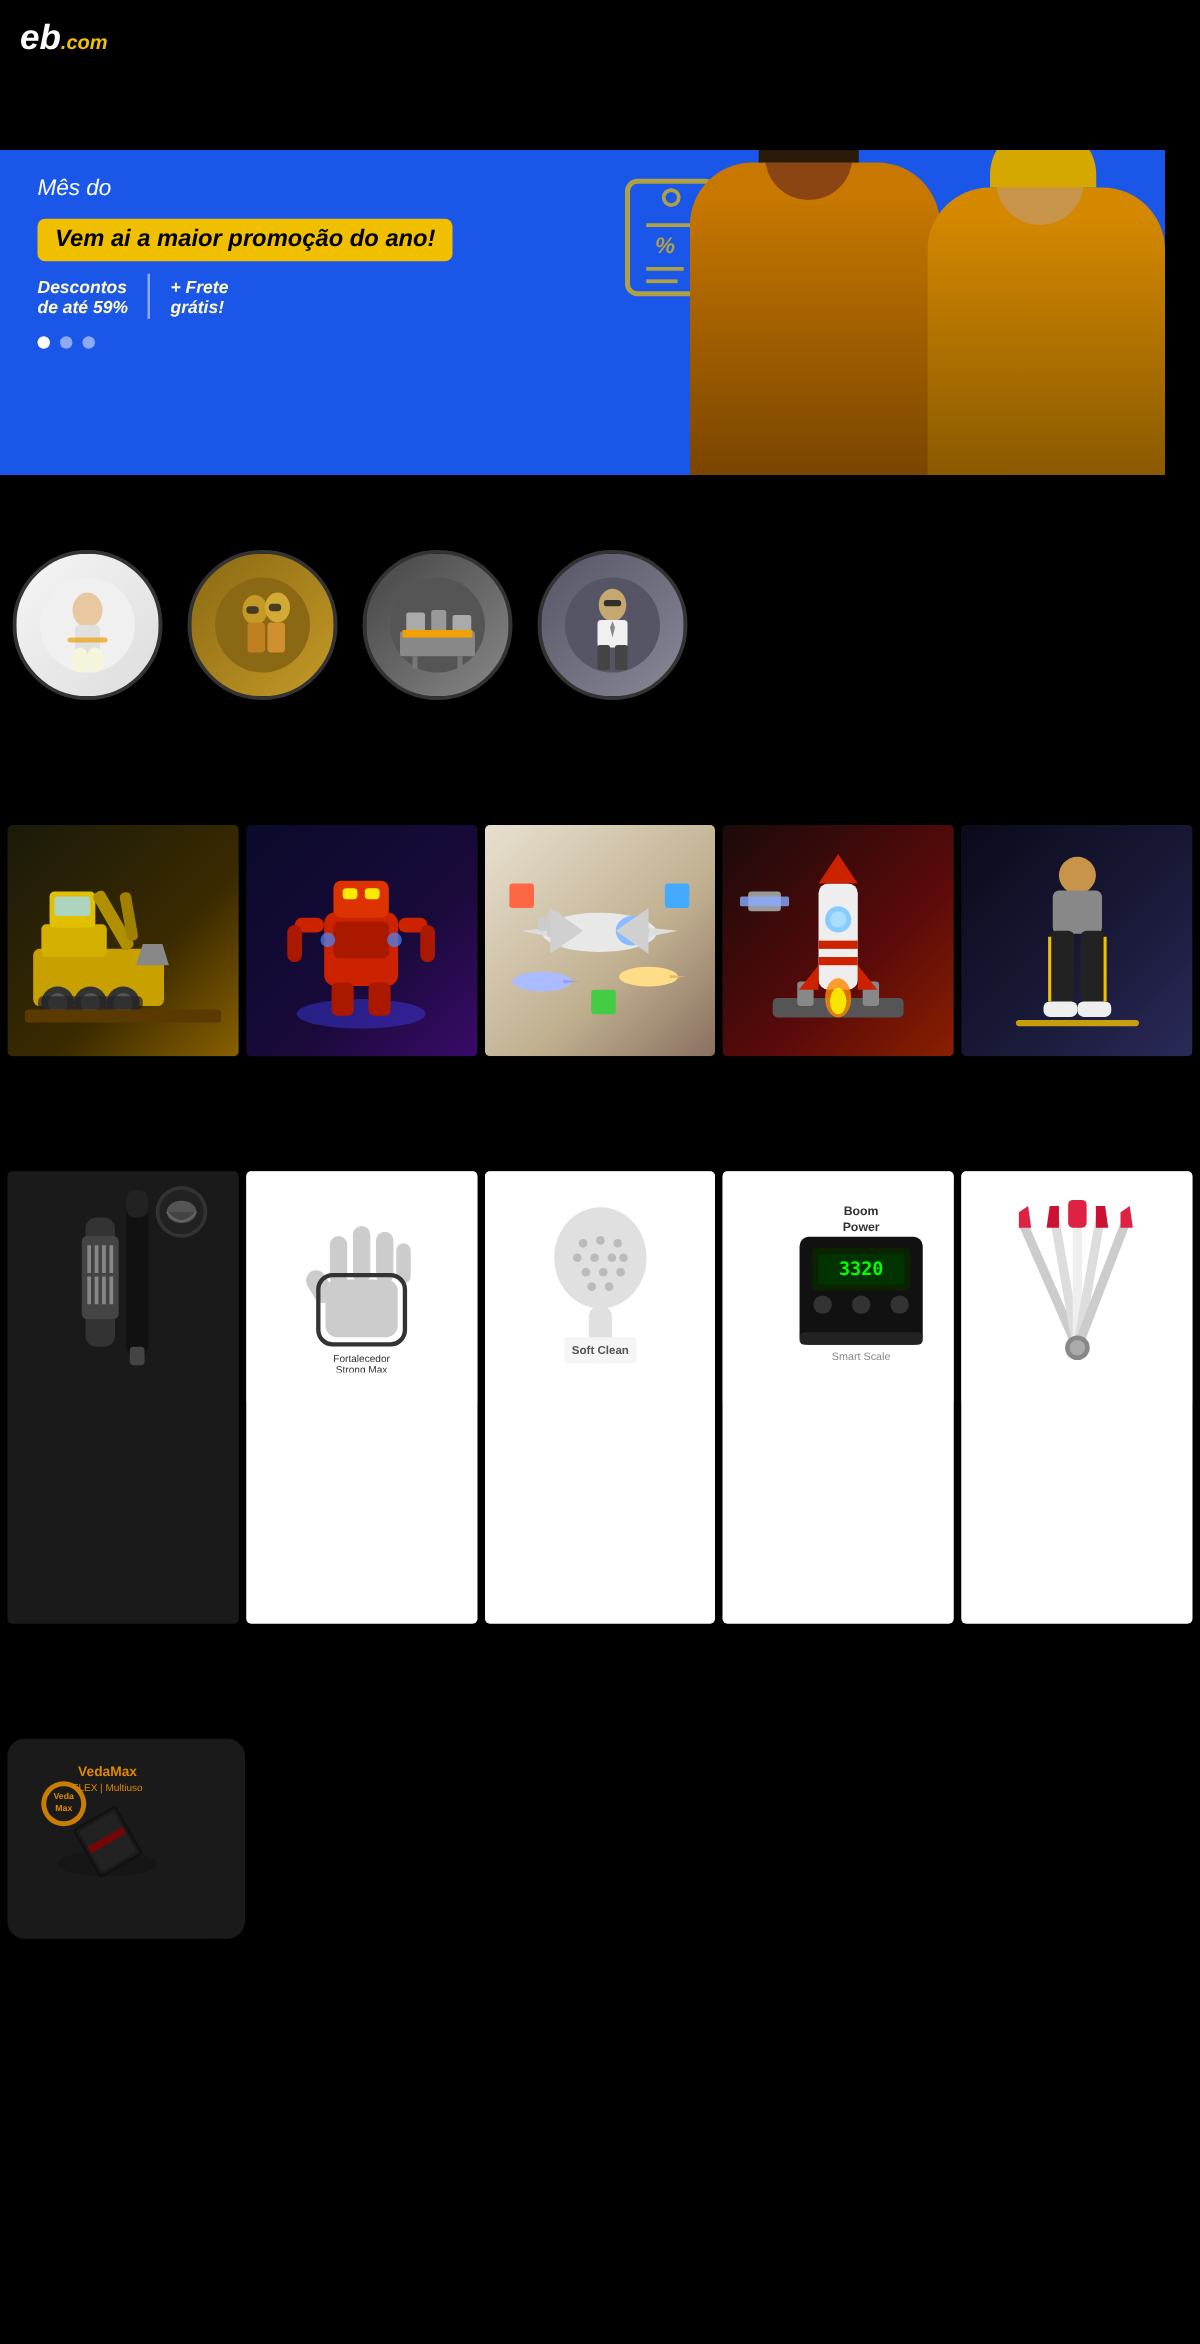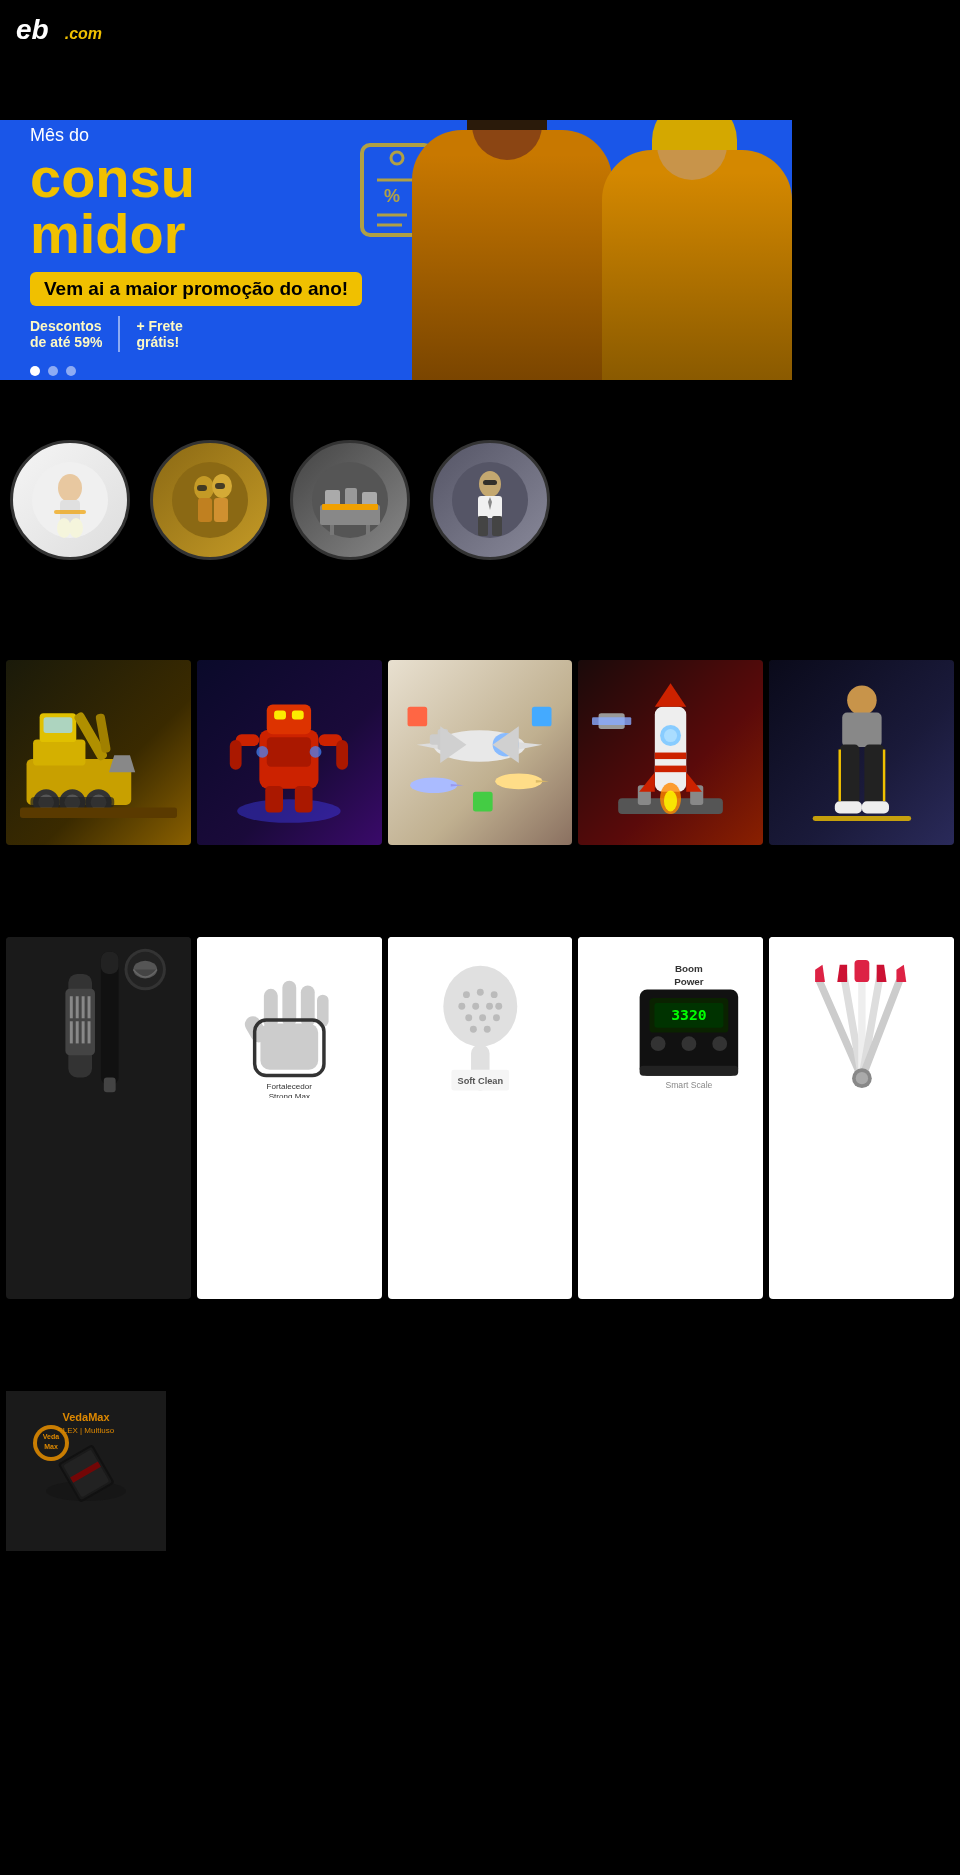--- a/index.html
+++ b/index.html
@@ -20,27 +20,28 @@
     }
     .logo {
       font-size: 28px;
       font-weight: bold;
       color: #fff;
     }
     .logo span.eb { color: #fff; font-style: italic; }
 
     
     .banner {
-      width: 792px;
+      width: 932px;
       background: #1a56e8;
       position: relative;
       height: 260px;
       overflow: hidden;
       display: flex;
-      align-items: center;
+      align-items: flex-start;
+      font-style: italic;
     }
     .banner-content {
       padding: 20px 30px;
       z-index: 2;
       flex: 1;
     }
     .banner-small-text {
       color: #fff;
       font-size: 18px;
       font-weight: normal;
@@ -220,54 +221,50 @@
     
     .bottom-products {
       background: #000;
       padding: 0 6px 20px 6px;
     }
     .bottom-row {
       display: flex;
       gap: 6px;
     }
     .bottom-card {
-      width: 160px;
+      width: 190px;
       background: #111;
-      border-radius: 0;
+      border-radius: 14px;
       overflow: hidden;
       cursor: pointer;
     }
     .bottom-img {
       width: 160px;
       height: 160px;
       display: flex;
       align-items: center;
       justify-content: center;
     }
   </style>
 </head>
 <body>
 
 <header class="header">
   <div class="logo">
     <span class="eb">
-      <span style="font-style:italic; color:#fff;">eb</span><span style="color:#f0c000; font-size:16px; font-weight:bold;margin-left:16px;">.com</span>
+      <span style="font-style:italic; color:#fff;">eb</span><span style="color:#f0c000; font-size:16px; font-weight:bold;">.com</span>
     </span>
   </div>
 </header>
 
 <div class="spacer"></div>
 
 <section class="banner">
   <div class="banner-content">
     <div class="banner-small-text">Mês do</div>
-    <div>
-      <div class="banner-big-text">consu</div>
-      <div class="banner-big-text">midor</div>
-    </div>
     <div class="banner-promo-box">
       <span>Vem ai a maior promoção do ano!</span>
     </div>
     <div class="banner-footer">
       <div class="banner-footer-item">
         Descontos<br>de até <strong>59%</strong>
       </div>
       <div class="banner-footer-divider"></div>
       <div class="banner-footer-item">
         + Frete<br><strong>grátis!</strong>

